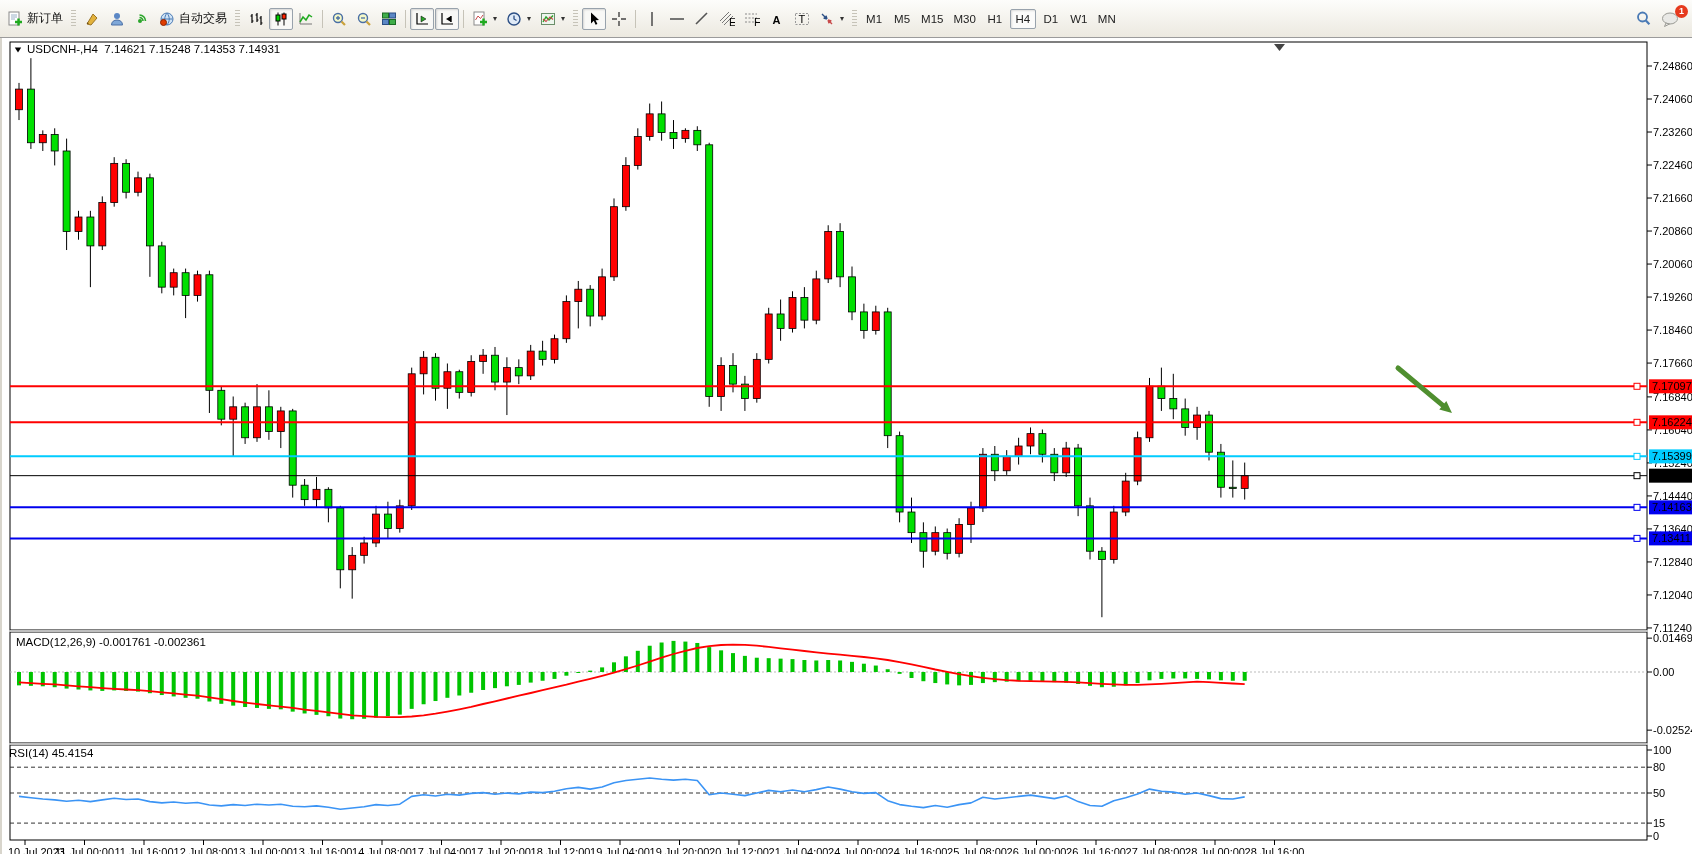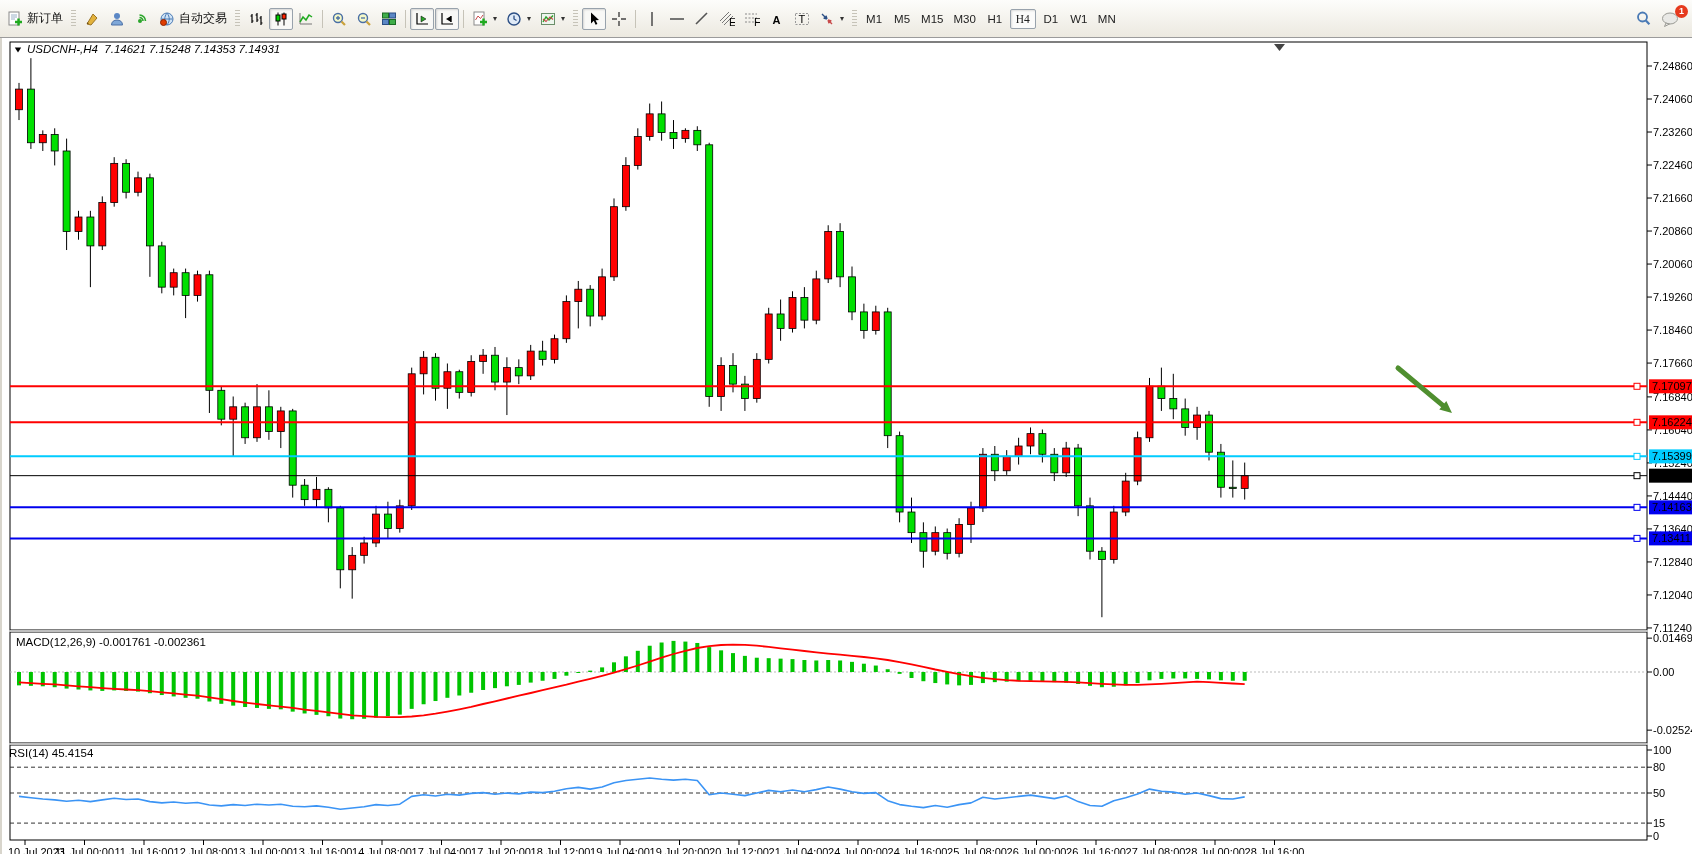--- a/index.html
+++ b/index.html
@@ -10,32 +10,32 @@
   .grip{width:5px;height:18px;margin:0 3px;
     background:repeating-linear-gradient(180deg,#c6c3b8 0 1px,transparent 1px 3px);}
   .vsep{width:1px;height:18px;background:#c6c3b8;margin:0 3px;}
   .tb-btn{height:22px;min-width:23px;display:flex;align-items:center;justify-content:center;gap:4px;
     background:transparent;border:1px solid transparent;border-radius:2px;font-size:12px;color:#111;
     padding:0 3px;cursor:default;}
   .tb-btn.pressed{background:#f8f8f6;border:1px solid #98a2ac;box-shadow:inset 1px 1px 2px rgba(0,0,0,.14);}
   .tb-btn .caret{font-size:8px;color:#333;margin-left:1px;}
   .tf-btn{height:20px;min-width:26px;border:1px solid transparent;background:transparent;
     font-size:11.5px;color:#222;padding:0 3px;border-radius:2px;}
-  .tf-btn.active{background:#fbfbfa;border:1px solid #98a2ac;box-shadow:inset 1px 1px 2px rgba(0,0,0,.12);font-family:Liberation Serif, serif;}
+  .tf-btn.active{background:#fbfbfa;border:1px solid #98a2ac;box-shadow:inset 1px 1px 2px rgba(0,0,0,.12);}
   .spacer{flex:1;}
   .badge-wrap{position:relative;}
   .badge{position:absolute;top:-4px;right:-6px;background:#e63a1e;color:#fff;border-radius:50%;
     width:13px;height:13px;font-size:9px;line-height:13px;text-align:center;font-weight:bold;}
   
   .chart-area{position:relative;width:1692px;height:828px;background:#fff;
     border-left:2px solid #d8d5cc;box-sizing:border-box;}
   #chart-svg{position:absolute;left:0;top:0;}
   svg text{font-family:"Liberation Sans",sans-serif;font-size:11px;fill:#000;}
   .overlay-label{position:absolute;font-size:11.5px;color:#000;white-space:pre;}
-  #chart-title{left:12px;top:5px;font-style:italic;}
+  #chart-title{left:12px;top:5px;}
   #macd-label{left:14px;top:598px;}
   #rsi-label{left:7px;top:709px;}
   .tri{display:inline-block;width:0;height:0;border-left:4px solid transparent;
     border-right:4px solid transparent;border-top:6px solid #000;margin-right:5px;}
 </style>
 </head>
 <body>
 
 <div class="toolbar">
   <button class="tb-btn">

